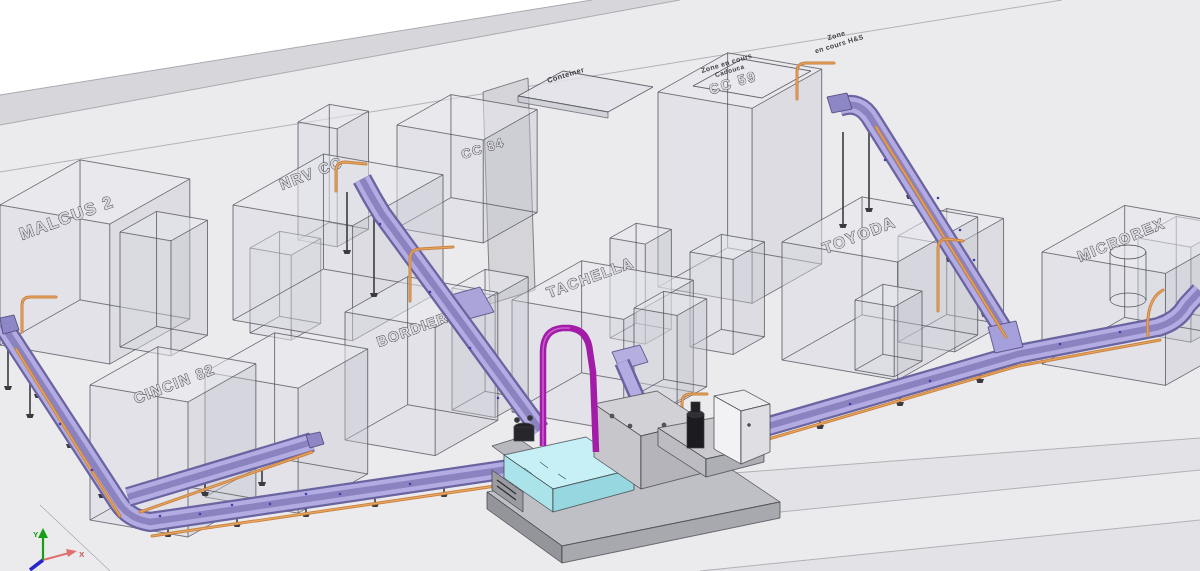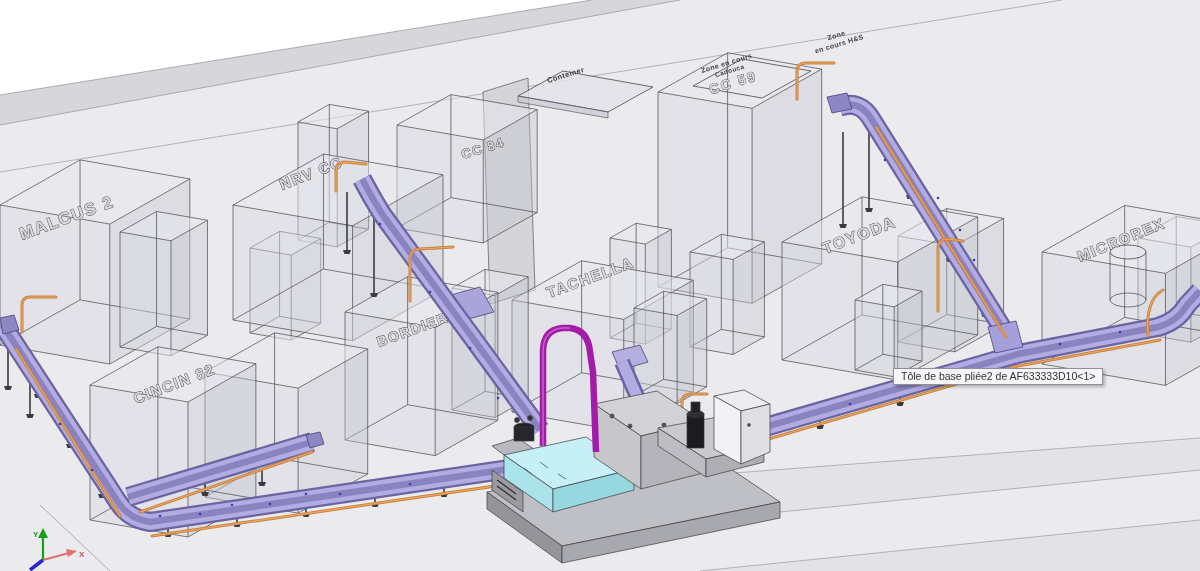--- a/index.html
+++ b/index.html
@@ -371,16 +371,13 @@
     <line x1="43" y1="560" x2="69" y2="553" stroke="#e07070" stroke-width="2"></line>
     <polygon points="77,551 66,549 68,557" fill="#e07070"></polygon>
     <line x1="43" y1="560" x2="43" y2="536" stroke="#17a017" stroke-width="2.2"></line>
     <polygon points="43,528 38,538 48,538" fill="#17a017"></polygon>
     <text x="33" y="537" class="ax" fill="#17a017">Y</text>
     <text x="79" y="557" class="ax" fill="#c05858">X</text>
   </g>
 </svg>
 
   
-  <div class="tooltip">
-    <span>Tôle de base pliée2 de AF633333D10&lt;1&gt;</span>
-  </div>
 </div>
 
 </body></html>

